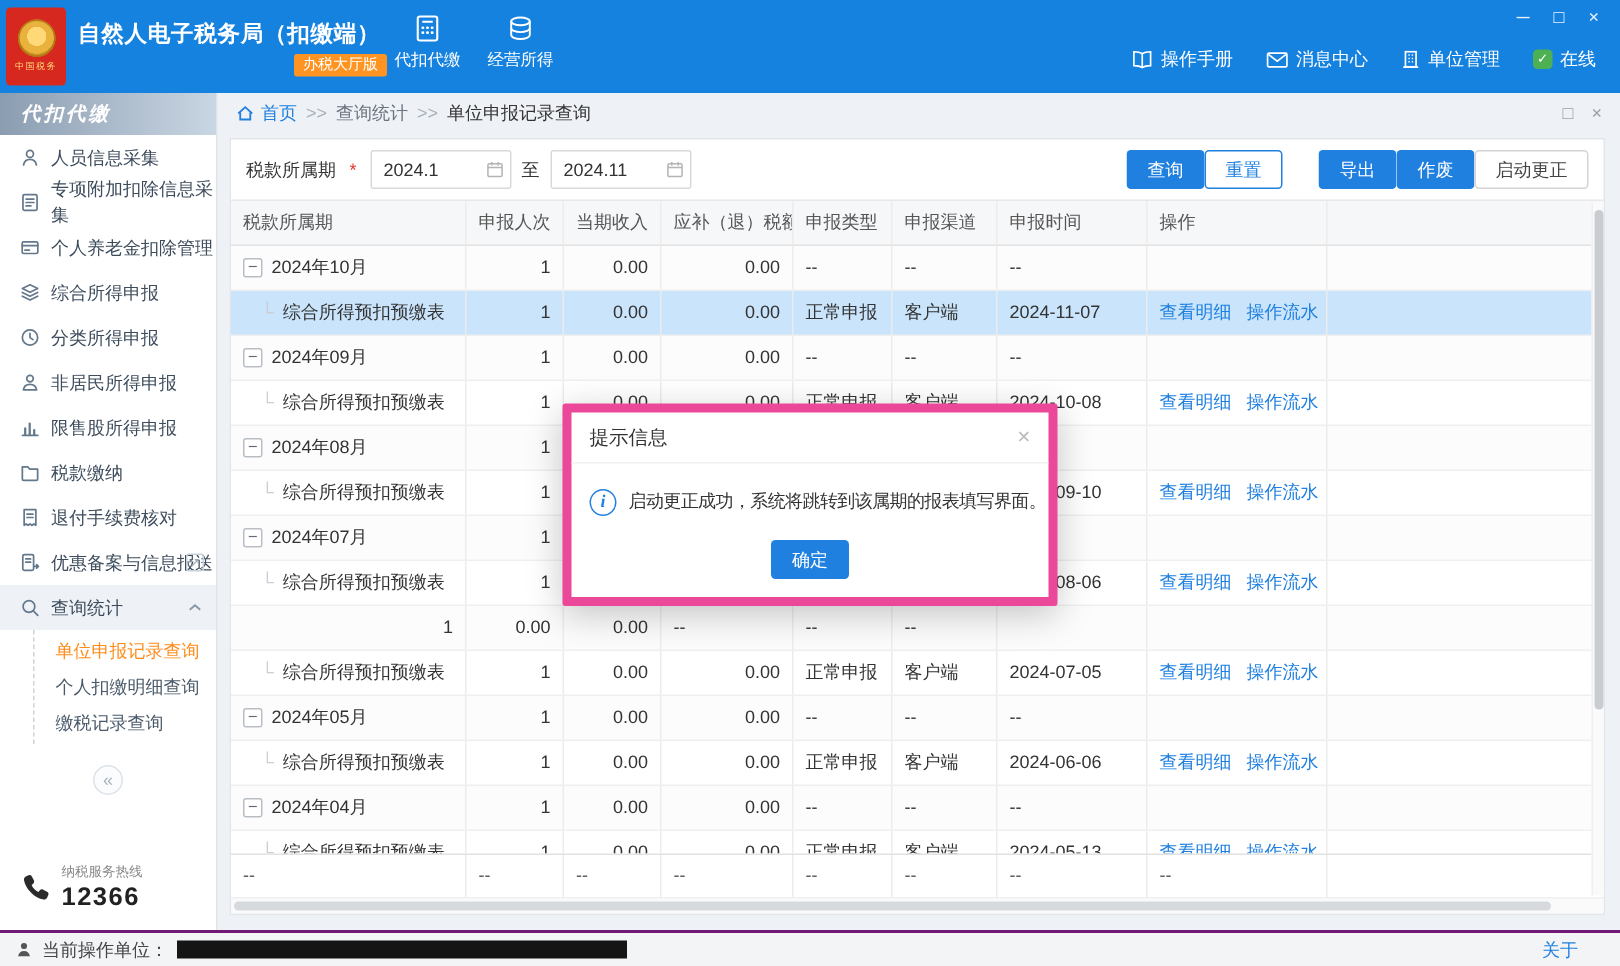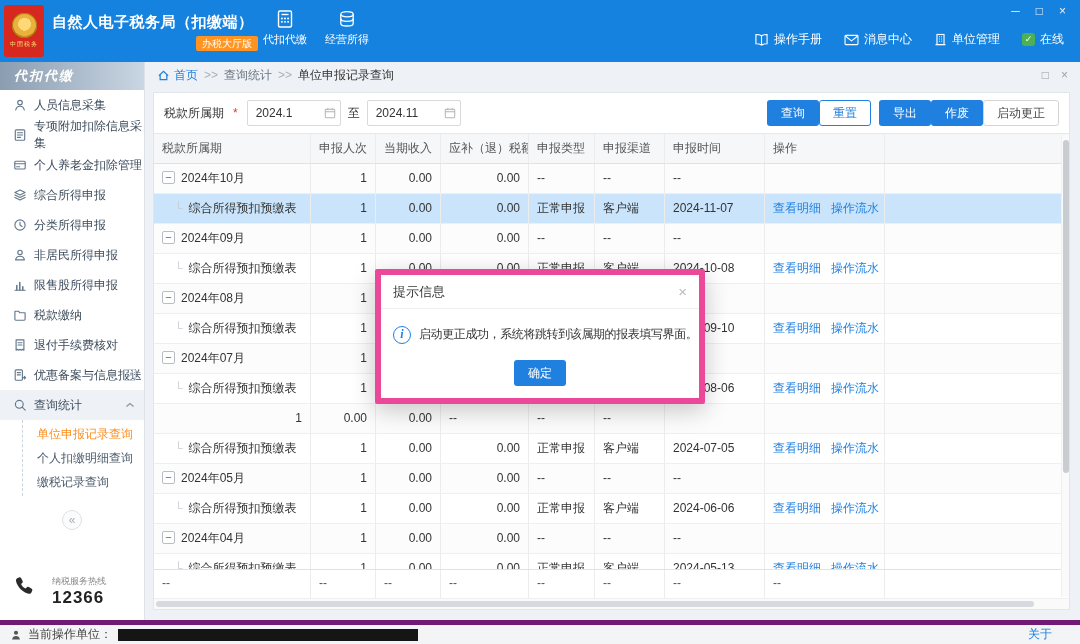--- a/index.html
+++ b/index.html
@@ -30,21 +30,21 @@
 .side-head{height:28px;line-height:28px;background:linear-gradient(90deg,#8b9db1,#c9d6e3);color:#fff;font-size:13px;font-weight:bold;font-style:italic;padding-left:14px;letter-spacing:2px}
 .side-item{height:30px;display:flex;align-items:center;padding-left:13px;gap:7px;color:#3d4c5c;cursor:pointer;position:relative;font-size:12px}
 .side-item.open{background:#eef2f7}
 .side-item .chev{position:absolute;right:9px;top:11px}
 .side-ext{position:absolute;right:8px;color:#9aa7b5;font-size:9px;border:1px solid #c9d2dc;border-radius:2px;width:12px;height:12px;line-height:10px;text-align:center}
 .sicon svg{display:block}
 .submenu{margin-left:22px;border-left:1px dashed #ccd4dc;padding:2px 0}
 .sub-item{height:24px;line-height:24px;padding-left:14px;color:#4a5a6a;cursor:pointer}
 .sub-item.active{color:#ff8c1a}
 .collapse-btn{width:20px;height:20px;border:1px solid #dde2e8;border-radius:50%;background:#fbfcfd;color:#a6b0ba;text-align:center;line-height:18px;margin:14px auto 0;font-size:12px;cursor:pointer}
-.hotline{position:absolute;left:12px;bottom:12px;display:flex;align-items:flex-start;gap:18px}
+.hotline{position:absolute;left:12px;bottom:12px;display:flex;align-items:center;gap:7px}
 .hotline-col{display:flex;flex-direction:column}
 .hotline-label{font-size:9px;color:#888}
 .hotline-num{font-size:17px;font-weight:bold;color:#222;letter-spacing:1px}
 
 
 .content{flex:1;display:flex;flex-direction:column;min-width:0}
 .breadcrumb{height:26px;display:flex;align-items:center;padding:0 12px;color:#8a94a0;gap:6px;flex:none}
 .bc-home{color:#2080e0;display:flex;align-items:center;gap:4px;cursor:pointer}
 .bc-sep{color:#a8b2bc}
 .bc-mid{color:#6a7480}
@@ -57,21 +57,21 @@
 .filterbar{height:41px;flex:none;display:flex;align-items:center;padding:0 10px;border-bottom:1px solid #e8e8e8;gap:7px}
 .req{color:#e23b30;margin:0 2px}
 .date-wrap{position:relative}
 .date-input{width:94px;height:26px;border:1px solid #d9d9d9;border-radius:2px;padding:0 20px 0 8px;font-size:12px;color:#333;font-family:inherit;outline:none;background:#fff}
 .cal-ic{position:absolute;right:5px;top:7px}
 .btns{margin-left:auto;display:flex;gap:0;align-items:flex-start}
 .btn{height:26px;padding:0 13px;border-radius:3px;font-size:12px;border:1px solid transparent;cursor:pointer;font-family:inherit}
 .btn.primary{background:#2080e0;color:#fff}
 .btn.outline{background:#fff;border-color:#2080e0;color:#2080e0}
 .btn.plain{background:#fff;border-color:#d4d4d4;color:#444}
-.btn.gap-after{margin-right:8px}
+.btn.gap-after{margin-right:24px}
 
 
 .thead{display:flex;height:30px;line-height:29px;flex:none;background:#f6f7f9;border-bottom:1px solid #e2e2e2;color:#555}
 .cell{padding:0 8px;border-right:1px solid #ececec;flex:none;overflow:hidden;white-space:nowrap}
 .cell:nth-child(1){width:157px}
 .cell:nth-child(2){width:65px}
 .cell:nth-child(3){width:65px}
 .cell:nth-child(4){width:88px}
 .cell:nth-child(5){width:66px}
 .cell:nth-child(6){width:70px}
@@ -89,21 +89,21 @@
 .tsummary{flex:none;border-top:1px solid #e2e2e2}
 .trow.summary{height:28px;line-height:27px;border-bottom:none;color:#555;background:#fff;cursor:default}
 
 
 .vscroll{position:absolute;top:42px;right:0;bottom:12px;width:8px;background:#fafafa;border-left:1px solid #f0f0f0;z-index:5}
 .vthumb{position:absolute;top:5px;left:1px;width:6px;height:72%;background:#c9cdd2;border-radius:3px;cursor:pointer}
 .hscroll{height:11px;flex:none;background:#fafafa;border-top:1px solid #f0f0f0;position:relative}
 .hthumb{position:absolute;top:2px;left:2px;height:6px;width:96%;background:#d6d9dd;border-radius:3px;cursor:pointer}
 
 
-.statusbar{height:24px;background:#f3f4f6;border-top:5px solid #701a75;display:flex;align-items:center;padding:0 10px;gap:6px;color:#444;flex:none}
+.statusbar{height:24px;background:#f3f4f6;border-top:2px solid #701a75;display:flex;align-items:center;padding:0 10px;gap:6px;color:#444;flex:none}
 .redact{display:inline-block;width:300px;height:12px;background:#151515}
 .about{margin-left:auto;color:#2080e0;cursor:pointer;padding-right:18px;}
 
 
 .dialog{position:absolute;left:375px;top:269px;width:330px;height:135px;background:#fff;border:6px solid #ec4899;border-radius:2px;box-shadow:0 6px 24px rgba(0,0,0,.22);display:flex;flex-direction:column;z-index:50}
 .dlg-head{height:34px;flex:none;display:flex;align-items:center;padding:0 12px;font-size:13px;color:#333;border-bottom:1px solid #f0f0f0}
 .dlg-close{margin-left:auto;color:#bbb;font-size:15px;cursor:pointer}
 .dlg-body{flex:1;display:flex;align-items:center;padding:0 12px;gap:8px}
 .info-ic{flex:none;width:18px;height:18px;border:1px solid #2080e0;border-radius:50%;color:#2080e0;text-align:center;line-height:15px;font-family:"Liberation Serif",serif;font-style:italic;font-weight:bold;font-size:12px}
 .dlg-msg{font-size:12px;letter-spacing:-.4px;white-space:nowrap;color:#333}

